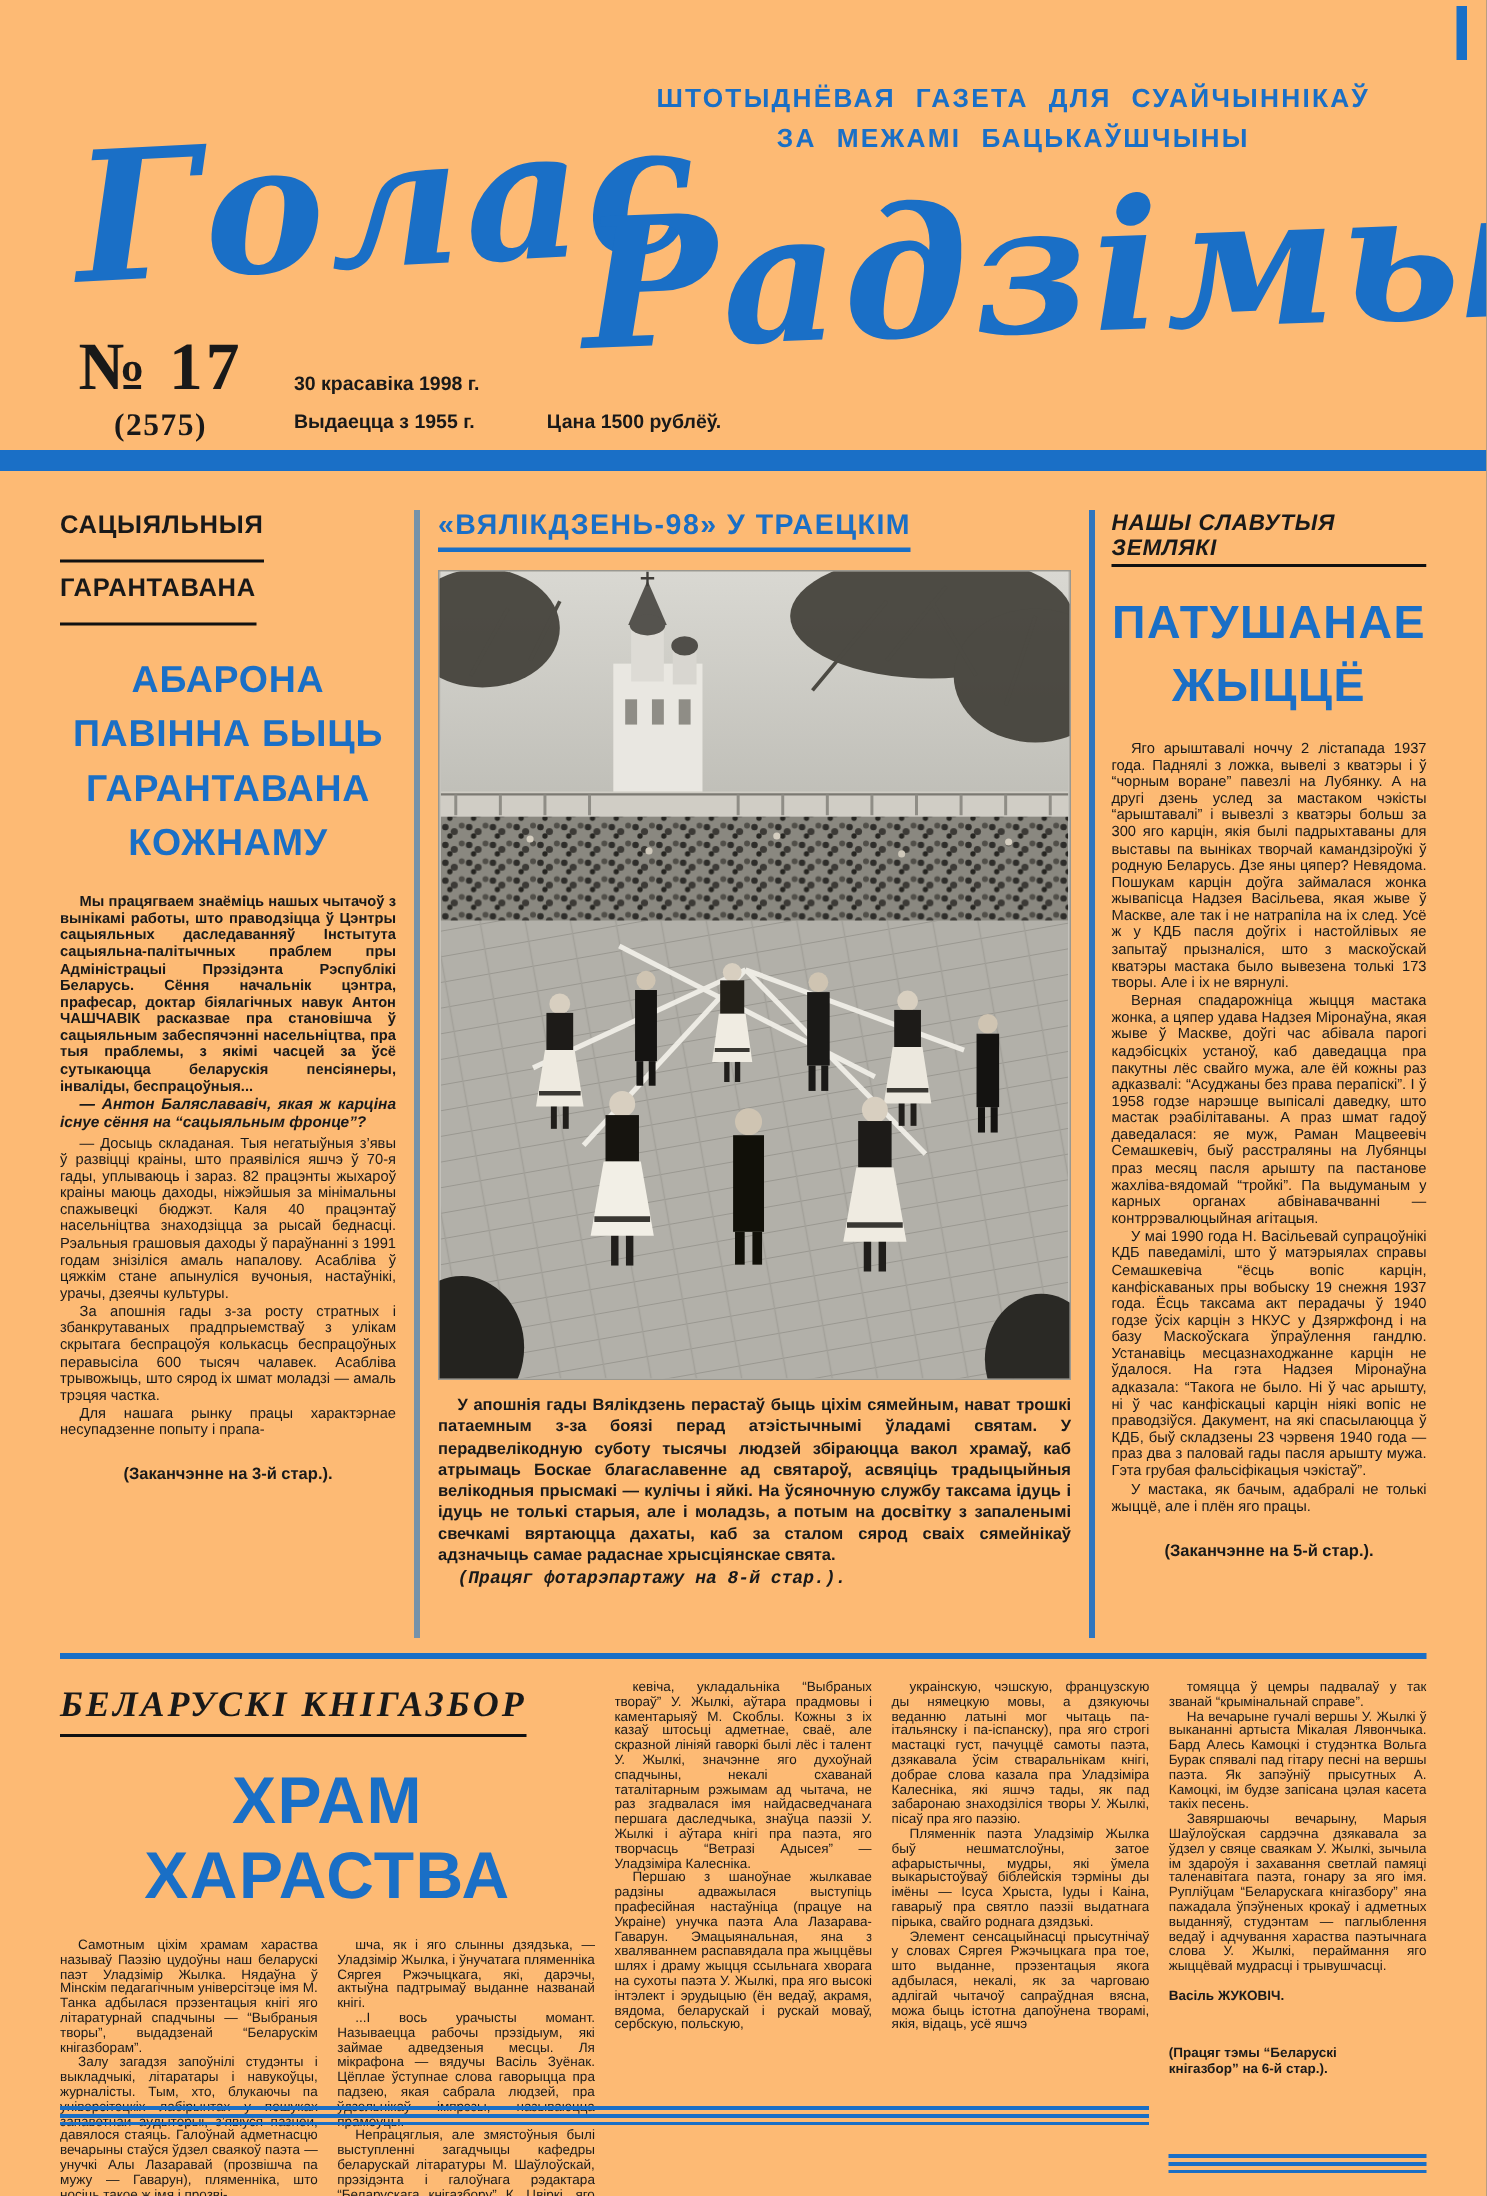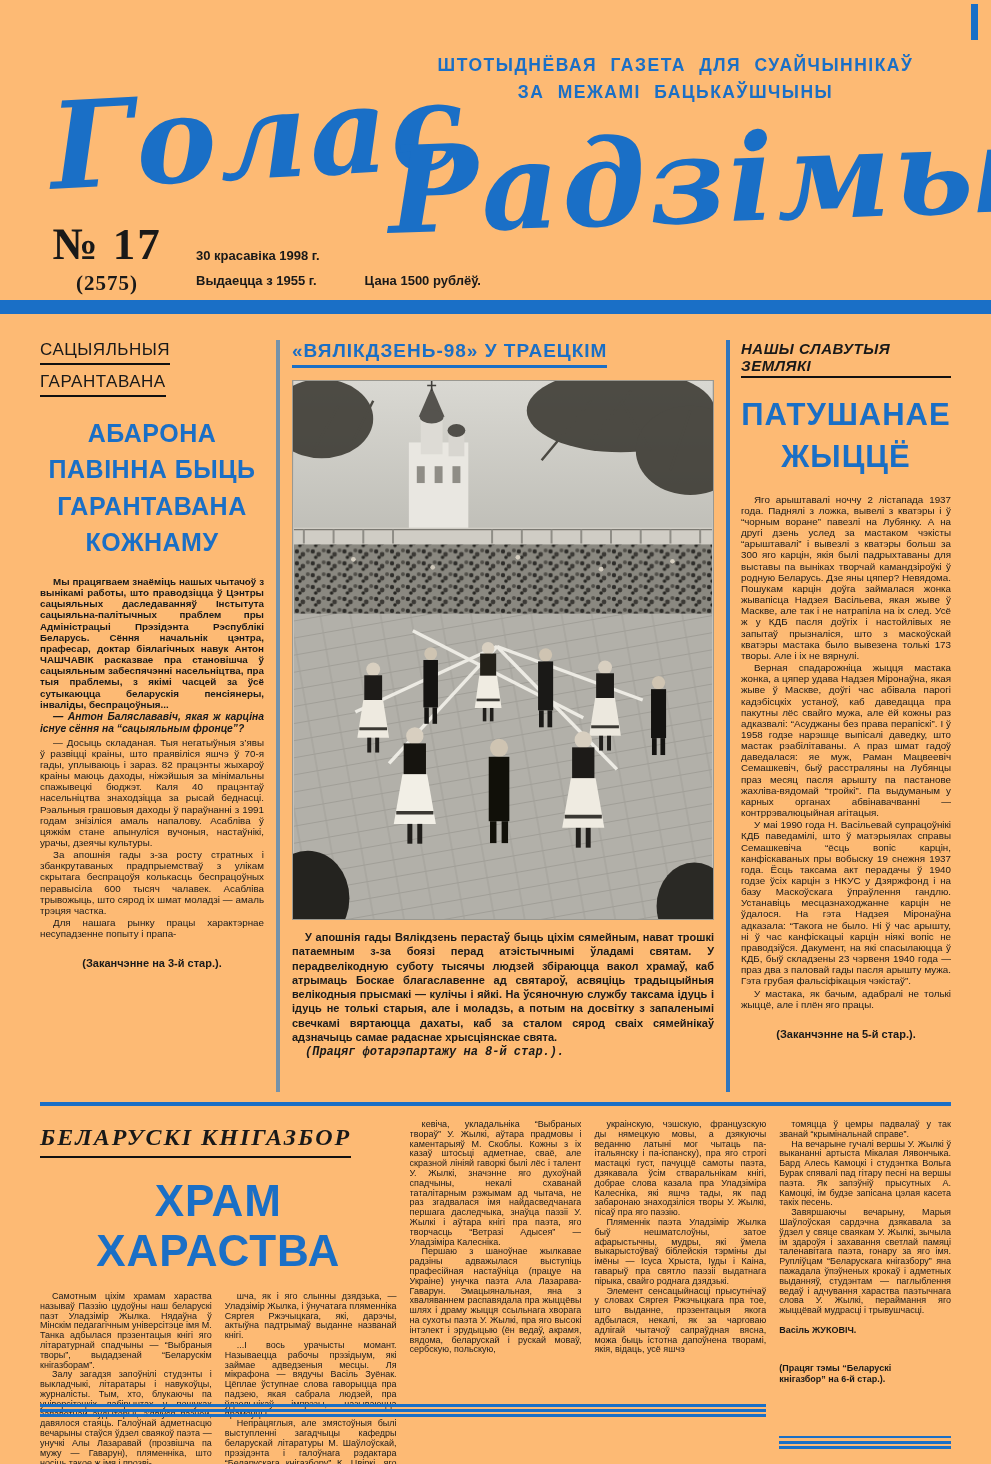--- a/index.html
+++ b/index.html
@@ -34,22 +34,22 @@
   .meta-row  { display:flex; }
   .meta-price { margin-left:48px; }
   .masthead-bar { position:absolute; left:0; right:0; top:300px; height:14px; background:var(--accent); }
   
   .top-section { display:flex; padding:0 40px; margin-top:26px; height:752px; overflow:hidden; }
   .col-left  { width:240px; padding-right:12px; border-right:4px solid rgba(45,125,200,.65); overflow:hidden; }
   .col-mid   { width:450px; padding:0 12px; border-right:4px solid rgba(26,111,198,.9); overflow:hidden; }
   .col-right { flex:1; padding-left:11px; overflow:hidden; }
   .kicker-black div { margin-bottom:7px; }
   .kicker-black span {
-    display:inline-block; font-weight:normal; font-size:17px; letter-spacing:.5px;
-    border-bottom:2.5px solid #111; padding-bottom:3px;
+    display:inline-block; font-weight:bold; font-size:17px; letter-spacing:.5px;
+    border-bottom:2.5px solid #111; padding-bottom:13px;
   }
   .headline-blue {
     margin:18px 2px 16px; color:var(--accent); font-weight:800; font-size:25px;
     line-height:1.45; text-align:center; white-space:pre-line; letter-spacing:.5px;
   }
   .body p { font-size:9.8px; line-height:1.14; text-align:justify; text-indent:13px; margin-bottom:1px; }
   .body .lead { font-weight:bold; }
   .body .question { font-style:italic; font-weight:bold; font-size:10.3px; line-height:1.2; }
   .body .cont { text-align:center; font-weight:bold; font-size:11px; text-indent:0; margin-top:18px; }
   

